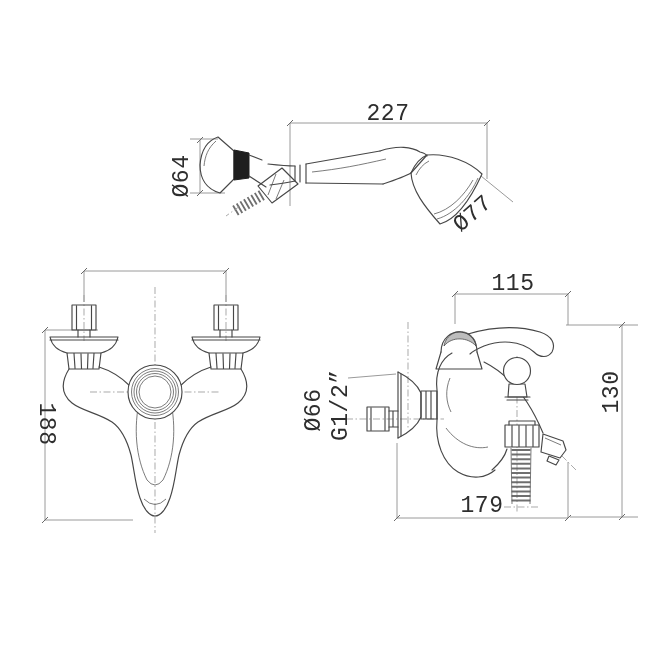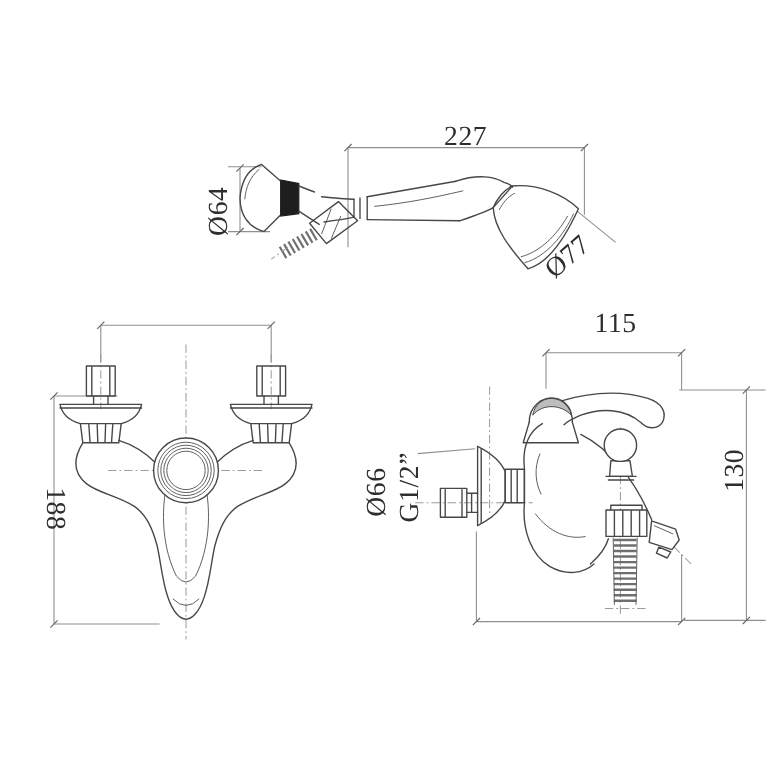--- a/index.html
+++ b/index.html
@@ -1,18 +1,18 @@
 <!DOCTYPE html>
 <html><head>
 <meta charset="utf-8">
 <style>
   html,body{margin:0;padding:0;background:#fff;}
   #canvas{
     position:relative;width:650px;height:650px;background:#ffffff;overflow:hidden;
-    font-family:Liberation Serif, serif;
+    font-family:Liberation Mono, monospace;
   }
   svg{position:absolute;left:0;top:0;}
   .lbl{
     position:absolute;color:#2e2e2e;font-size:23px;line-height:26px;
     text-align:center;letter-spacing:0.5px;white-space:nowrap;
   }
   .rot-ccw{transform:rotate(-90deg);}
   .rot-cw{transform:rotate(90deg);}
   .rot-diag{transform:rotate(-41deg);}
   
@@ -163,22 +163,23 @@
 
   <div class="lbl" style="left:290px;top:101px;width:196px;">227</div>
 
   <div class="lbl rot-ccw" style="left:152px;top:163px;width:60px;">Ø64</div>
 
   <div class="lbl rot-diag" style="left:443px;top:201px;width:60px;">Ø77</div>
 
 
   <div class="lbl rot-cw" style="left:16px;top:411px;width:60px;">188</div>
 
-  <div class="lbl" style="left:453px;top:257px;width:120px;">115</div>
+  <div class="lbl" style="left:453px;top:271px;width:120px;">115</div>
 
   <div class="lbl rot-ccw" style="left:582px;top:379px;width:60px;">130</div>
 
+  <div class="lbl" style="left:422px;top:493px;width:120px;">179</div>
 
   <div class="lbl rot-ccw" style="left:284px;top:397px;width:60px;">Ø66</div>
 
   <div class="lbl rot-ccw" style="left:306px;top:393px;width:70px;">G1/2”</div>
 
 </div>
 
 </body></html>

